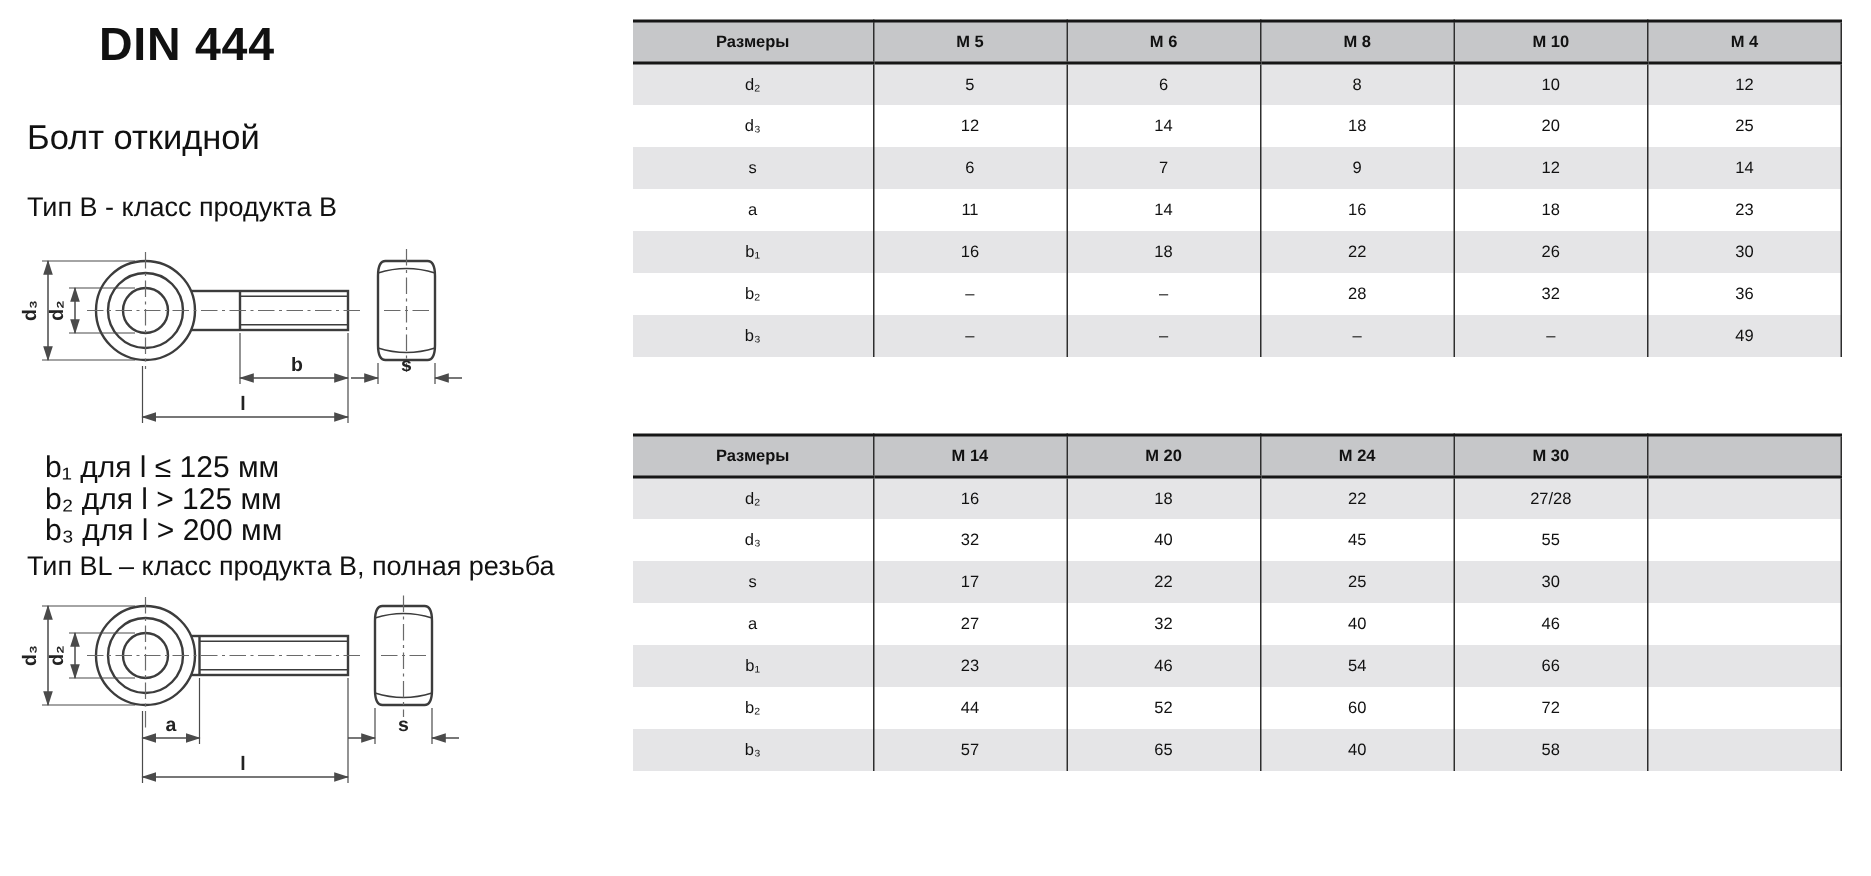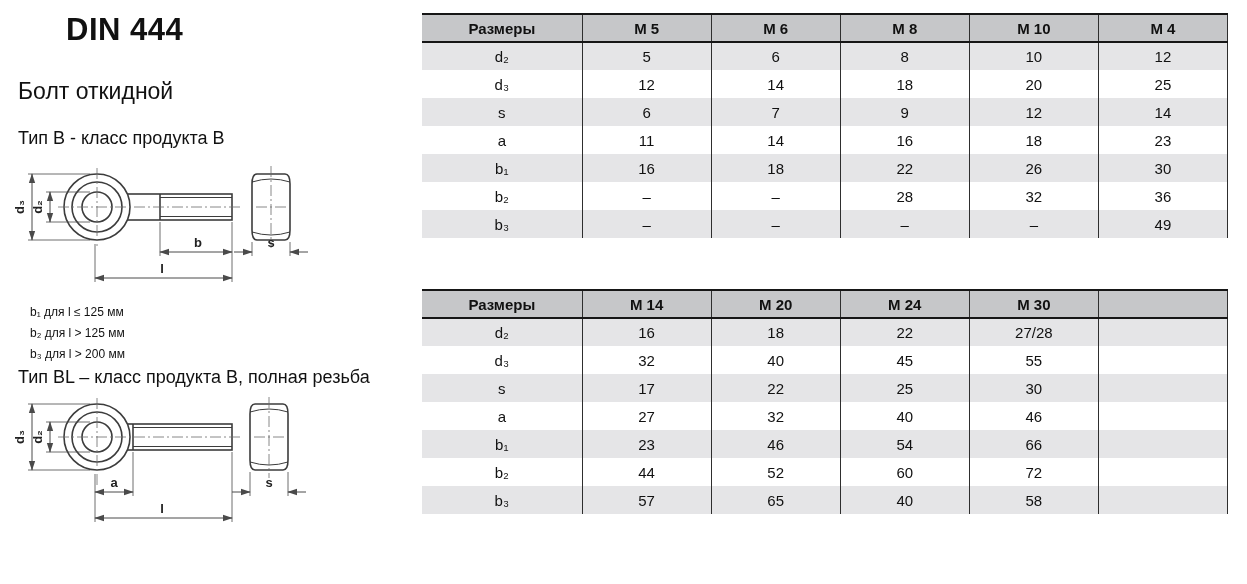--- a/index.html
+++ b/index.html
@@ -14,25 +14,25 @@
   *{margin:0;padding:0;box-sizing:border-box;}
   html,body{width:1247px;height:584px;background:#ffffff;overflow:hidden;
     font-family:"Liberation Sans","DejaVu Sans",sans-serif;color:var(--ink);}
   .abs{position:absolute;}
 
   
   .doc-title{left:18px;top:12px;font-size:31px;font-weight:700;letter-spacing:0.5px;margin-left:48px;}
   .doc-subtitle{left:18px;top:78px;font-size:23px;font-weight:400;text-align:center;}
   .type-heading-b{left:18px;top:128px;font-size:18px;}
   .type-heading-bl{left:18px;top:367px;font-size:18px;}
-  .notes{left:30px;top:302px;font-size:12px;line-height:21px;}
+  .notes{left:30px;top:302px;font-size:20px;line-height:21px;}
 
   
   table{position:absolute;left:422px;width:806px;border-collapse:collapse;
-    table-layout:fixed;font-size:15px;border-top:2px solid var(--border-dark);}
+    table-layout:fixed;font-size:11px;border-top:2px solid var(--border-dark);}
   #table1{top:13px;}
   #table2{top:289px;}
   col.c-label{width:160px;}
   col.c-size{width:129px;}
   th,td{height:28px;text-align:center;vertical-align:middle;padding:0;
     font-weight:400;white-space:nowrap;}
   thead th{font-weight:700;background:var(--header-bg);
     border-bottom:2px solid var(--border-dark);}
   th+th,td+td{border-left:1px solid var(--grid-line);}
   th:last-child,td:last-child{border-right:1px solid var(--grid-line);}

